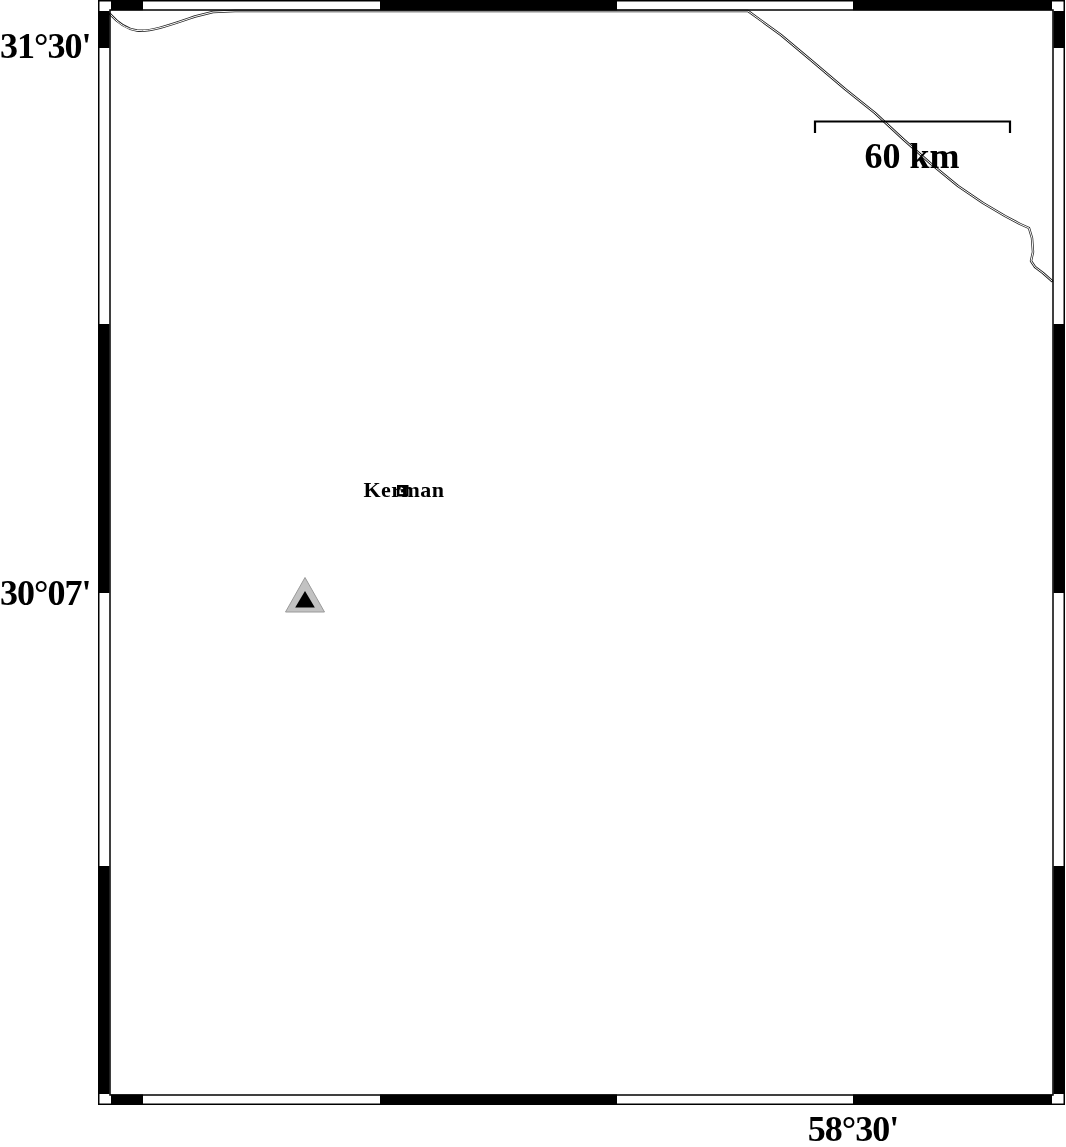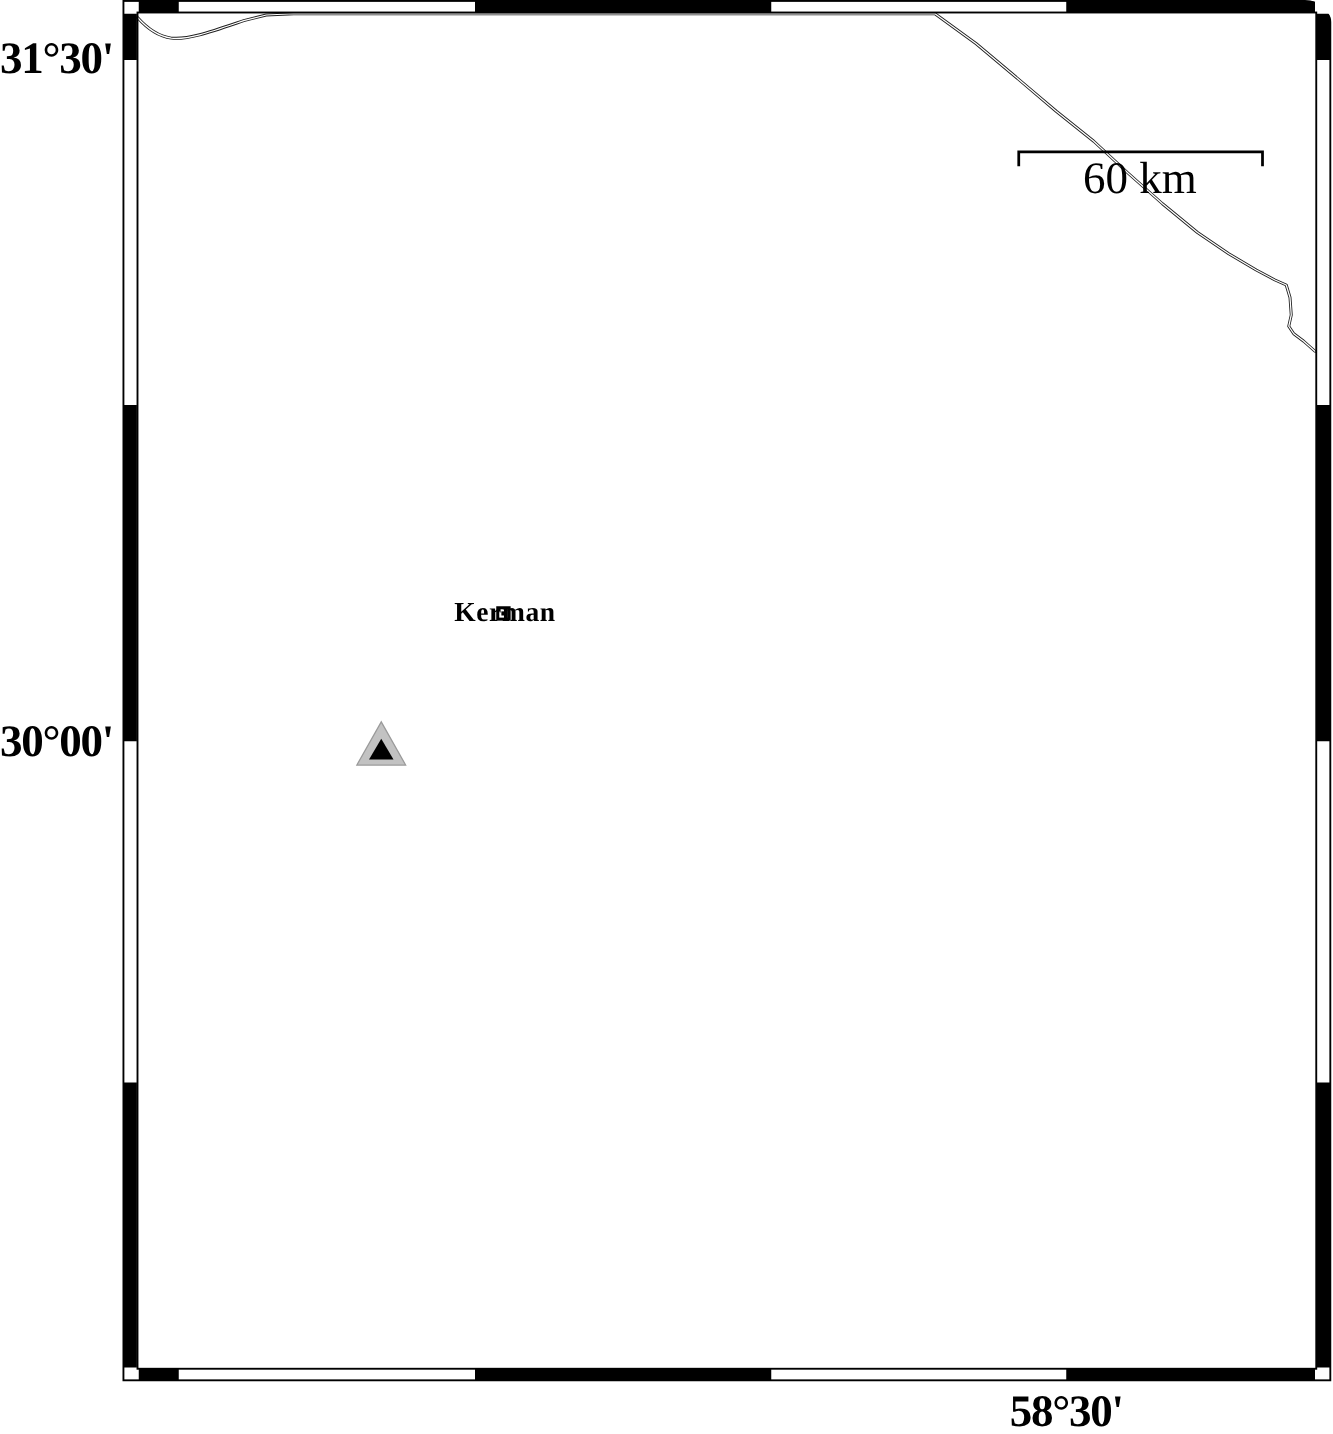--- a/index.html
+++ b/index.html
@@ -2,39 +2,38 @@
 <html><head>
 <meta charset="utf-8">
 <style>
   html,body{margin:0;padding:0;background:#ffffff;}
   #canvas{
     position:relative;
     width:1066px;height:1147px;
     background:#ffffff;
     overflow:hidden;
     font-family:"Liberation Serif","DejaVu Serif",serif;
-    border-radius:22px;
   }
   svg{position:absolute;left:0;top:0;}
   .axis-label{
     position:absolute;
     font-weight:bold;
     font-size:36px;
     line-height:36px;
     letter-spacing:-1px;
     color:#000;
     white-space:nowrap;
   }
   .lat-label{left:0;width:90px;text-align:right;}
   .lon-label{width:160px;text-align:center;}
   .scale-label{
     position:absolute;
-    left:832px;top:124px;width:160px;
+    left:832px;top:138px;width:160px;
     text-align:center;
-    font-weight:normal;font-size:36px;line-height:36px;color:#000;
+    font-weight:bold;font-size:36px;line-height:36px;color:#000;
   }
   .city-label{
     position:absolute;
     left:344px;top:479px;width:120px;
     text-align:center;
     font-weight:bold;font-size:22px;line-height:22px;
     letter-spacing:0.5px;color:#000;
   }
 </style>
 </head>
@@ -94,21 +93,21 @@
       <rect x="401.1" y="489.1" width="3.3" height="3.3" fill="#000000"></rect>
     </g>
 
     <g>
       <polygon points="305,577.5 285.5,612 324.5,612" fill="#c2c2c2" stroke="#9a9a9a" stroke-width="1"></polygon>
       <polygon points="305,591 295.2,607.5 314.8,607.5" fill="#000000"></polygon>
     </g>
   </svg>
 
   <div class="axis-label lat-label" style="top:28px;">31°30'</div>
-  <div class="axis-label lat-label" style="top:575px;">30°00'</div>
+  <div class="axis-label lat-label" style="top:575px;">30°07'</div>
 
   <div class="axis-label lon-label" style="left:773px;top:1111px;">58°30'</div>
 
   <div class="scale-label">60 km</div>
 
   <div class="city-label">Kerman</div>
 
 </div>
 
 </body></html>

